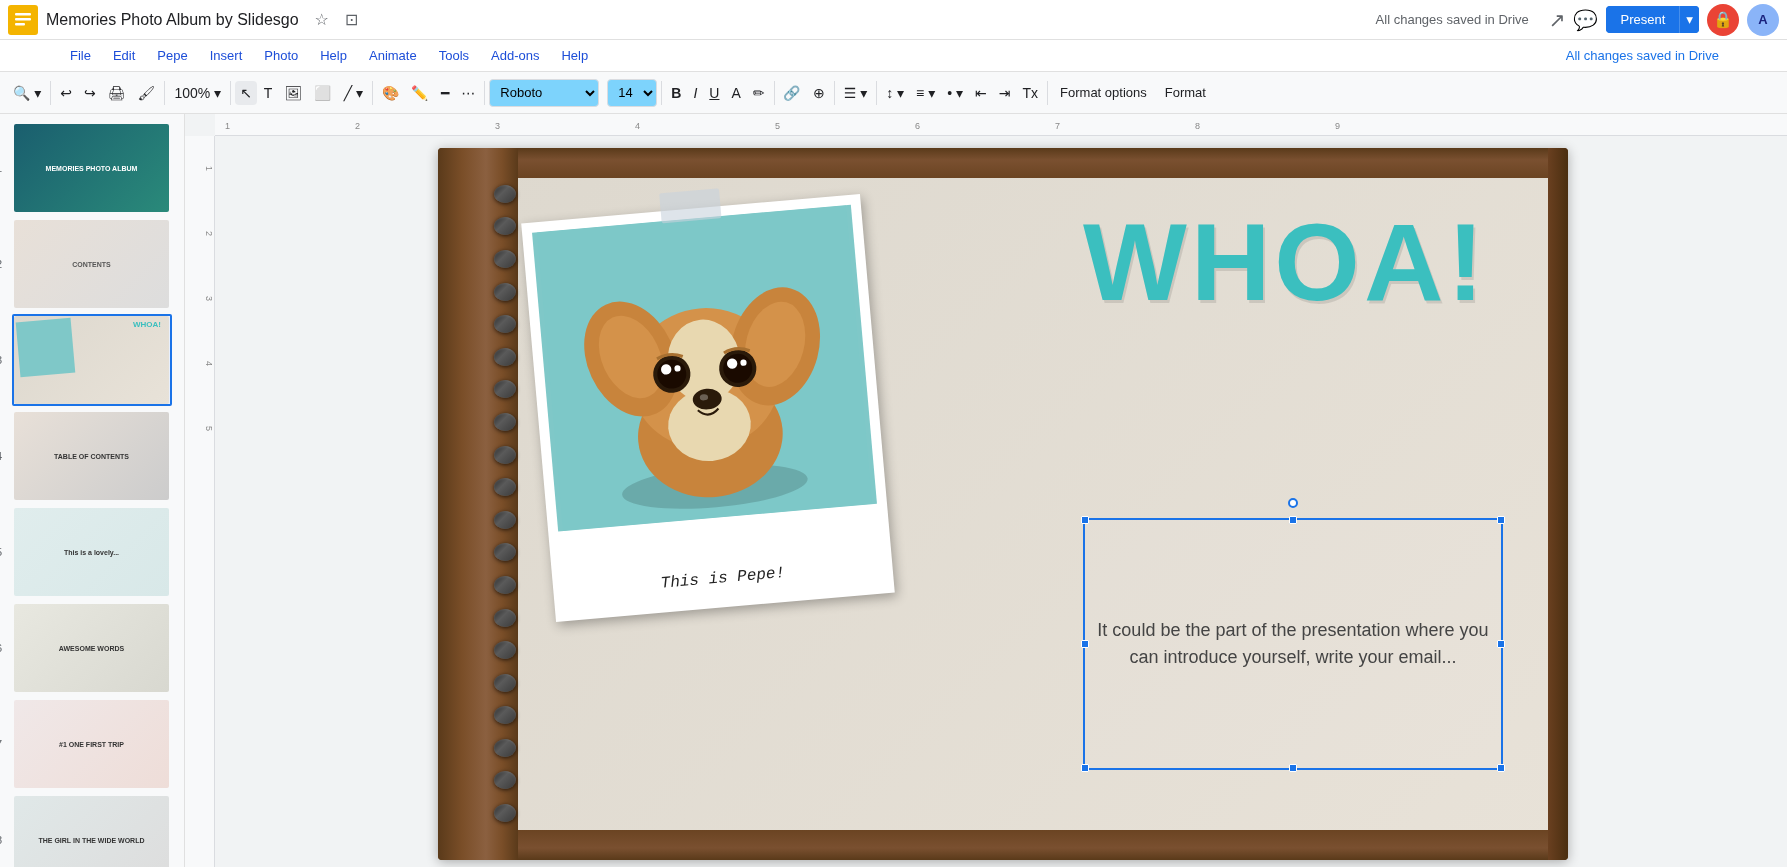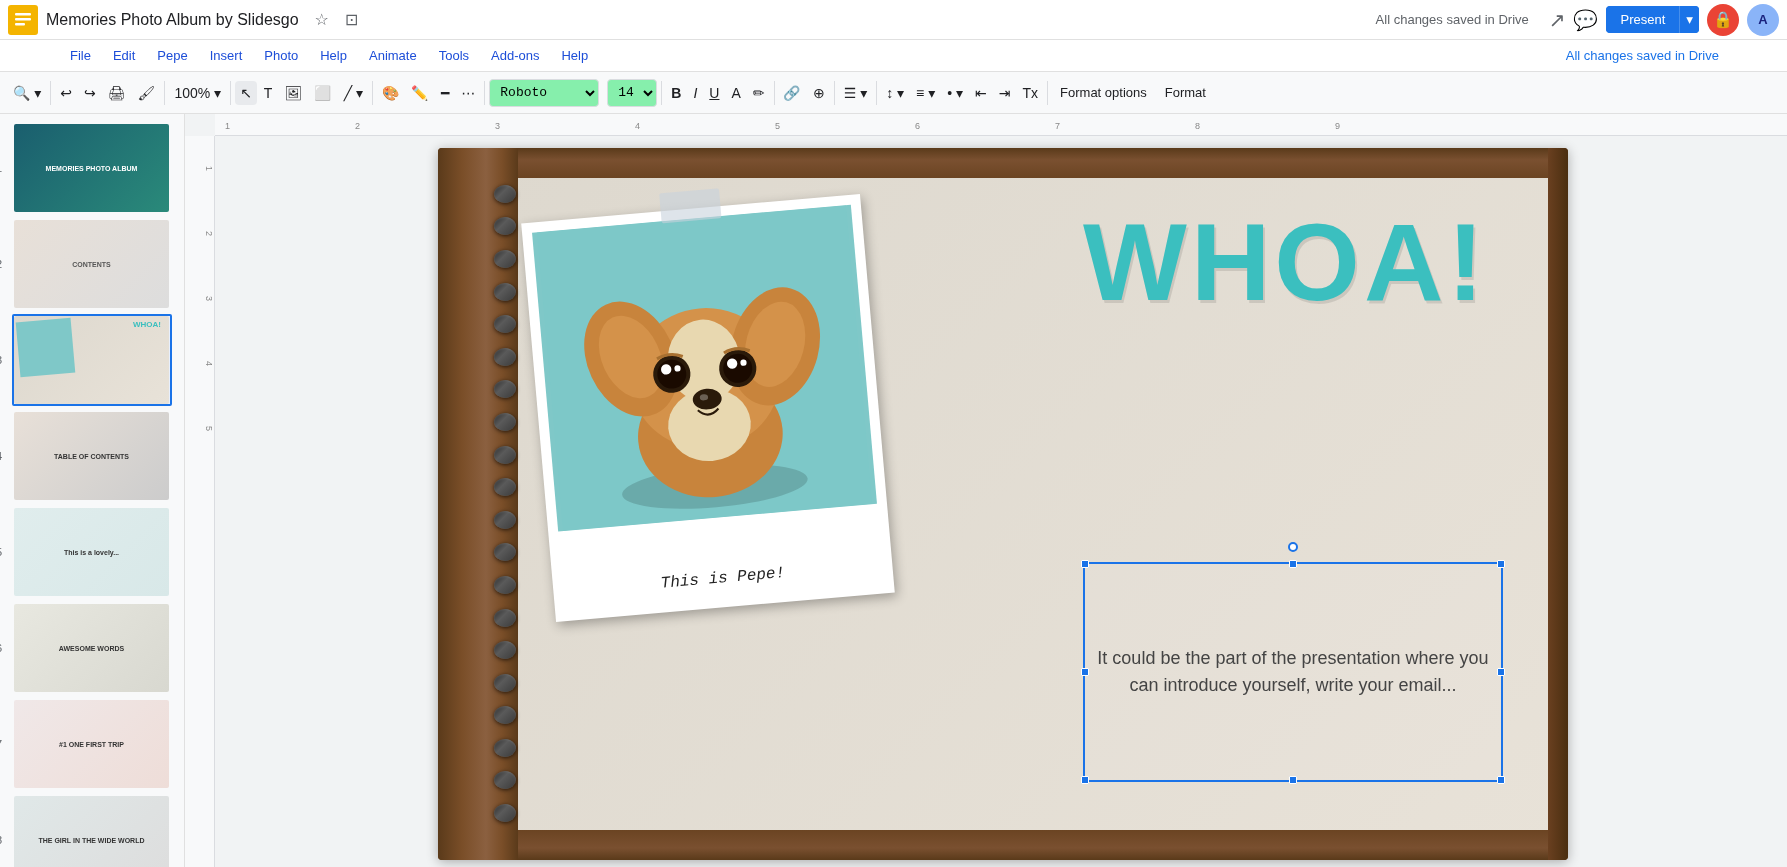--- a/index.html
+++ b/index.html
@@ -21,21 +21,21 @@
 
     
     #menu-bar { display: flex; align-items: center; background: #fff; height: 32px; padding: 0 60px; border-bottom: 1px solid #e0e0e0; gap: 2px; }
     .menu-item { font-size: 13px; color: #1d4ed8; padding: 4px 10px; cursor: pointer; border-radius: 4px; }
     #all-changes-saved { font-size: 13px; color: #1a73e8; padding: 4px 8px; cursor: pointer; }
 
     
     #toolbar { display: flex; align-items: center; background: #f8f9fa; height: 42px; padding: 0 8px; border-bottom: 1px solid #e0e0e0; gap: 2px; flex-wrap: nowrap; overflow: hidden; }
     .tb-btn { background: none; border: none; cursor: pointer; padding: 4px 5px; border-radius: 4px; font-size: 14px; color: #202124; display: flex; align-items: center; }
     .tb-divider { width: 1px; height: 24px; background: #dadce0; margin: 0 2px; }
-    .tb-select { border: 1px solid #dadce0; border-radius: 4px; font-size: 13px; padding: 2px 6px; background: #86efac; height: 28px; cursor: pointer; font-family: Liberation Mono, monospace; }
+    .tb-select { border: 1px solid #dadce0; border-radius: 4px; font-size: 13px; padding: 2px 6px; background: #7dd3fc; height: 28px; cursor: pointer; }
     #font-select { width: 110px; }
     #font-size-select { width: 50px; }
     #format-options-btn { font-size: 13px; color: #202124; background: none; border: none; cursor: pointer; padding: 4px 8px; border-radius: 4px; }
     #animate-btn { font-size: 13px; color: #202124; background: none; border: none; cursor: pointer; padding: 4px 8px; border-radius: 4px; }
 
     
     #main { display: flex; height: calc(867px - 40px - 32px - 42px); }
 
     
     #sidebar { width: 185px; background: #f8f9fa; border-right: 1px solid #e0e0e0; overflow-y: auto; padding: 8px 4px; }
@@ -70,21 +70,21 @@
     #polaroid { position: absolute; left: 100px; top: 60px; width: 340px; height: 400px; background: #fff; transform: rotate(-5deg); box-shadow: 2px 4px 12px rgba(0,0,0,0.3); z-index: 5; }
     #polaroid-tape { position: absolute; top: -18px; left: 50%; transform: translateX(-50%); width: 60px; height: 30px; background: rgba(200,210,220,0.6); border-radius: 2px; z-index: 6; }
     #polaroid-img { position: absolute; top: 10px; left: 10px; right: 10px; height: 300px; background: #7fc8c8; overflow: hidden; }
     #polaroid-caption { position: absolute; bottom: 20px; left: 0; right: 0; text-align: center; font-family: 'Courier New', monospace; font-size: 16px; color: #222; }
     #polaroid-caption-text { font-style: italic; }
 
     
     #whoa-text { position: absolute; right: 80px; top: 50px; font-size: 110px; color: #3bbfbf; font-weight: 900; font-family: 'Arial Black', sans-serif; text-shadow: 2px 3px 0px rgba(0,0,0,0.1); z-index: 5; letter-spacing: 4px; }
 
     
-    #text-box-selected { position: absolute; right: 65px; top: 370px; width: 420px; height: 220px; border: 2px solid #1a73e8; z-index: 8; background: rgba(255,255,255,0.05); margin-top: 44px; }
+    #text-box-selected { position: absolute; right: 65px; top: 370px; width: 420px; height: 252px; border: 2px solid #1a73e8; z-index: 8; background: rgba(255,255,255,0.05); }
     #text-box-content { position: absolute; inset: 10px; display: flex; align-items: center; justify-content: center; text-align: center; font-size: 18px; color: #444; line-height: 1.5; }
     
     .sel-handle { position: absolute; width: 8px; height: 8px; background: #1a73e8; border: 1px solid #fff; border-radius: 1px; }
     .sel-handle.tl { top: -4px; left: -4px; }
     .sel-handle.tc { top: -4px; left: 50%; transform: translateX(-50%); }
     .sel-handle.tr { top: -4px; right: -4px; }
     .sel-handle.ml { top: 50%; left: -4px; transform: translateY(-50%); }
     .sel-handle.mr { top: 50%; right: -4px; transform: translateY(-50%); }
     .sel-handle.bl { bottom: -4px; left: -4px; }
     .sel-handle.bc { bottom: -4px; left: 50%; transform: translateX(-50%); }

